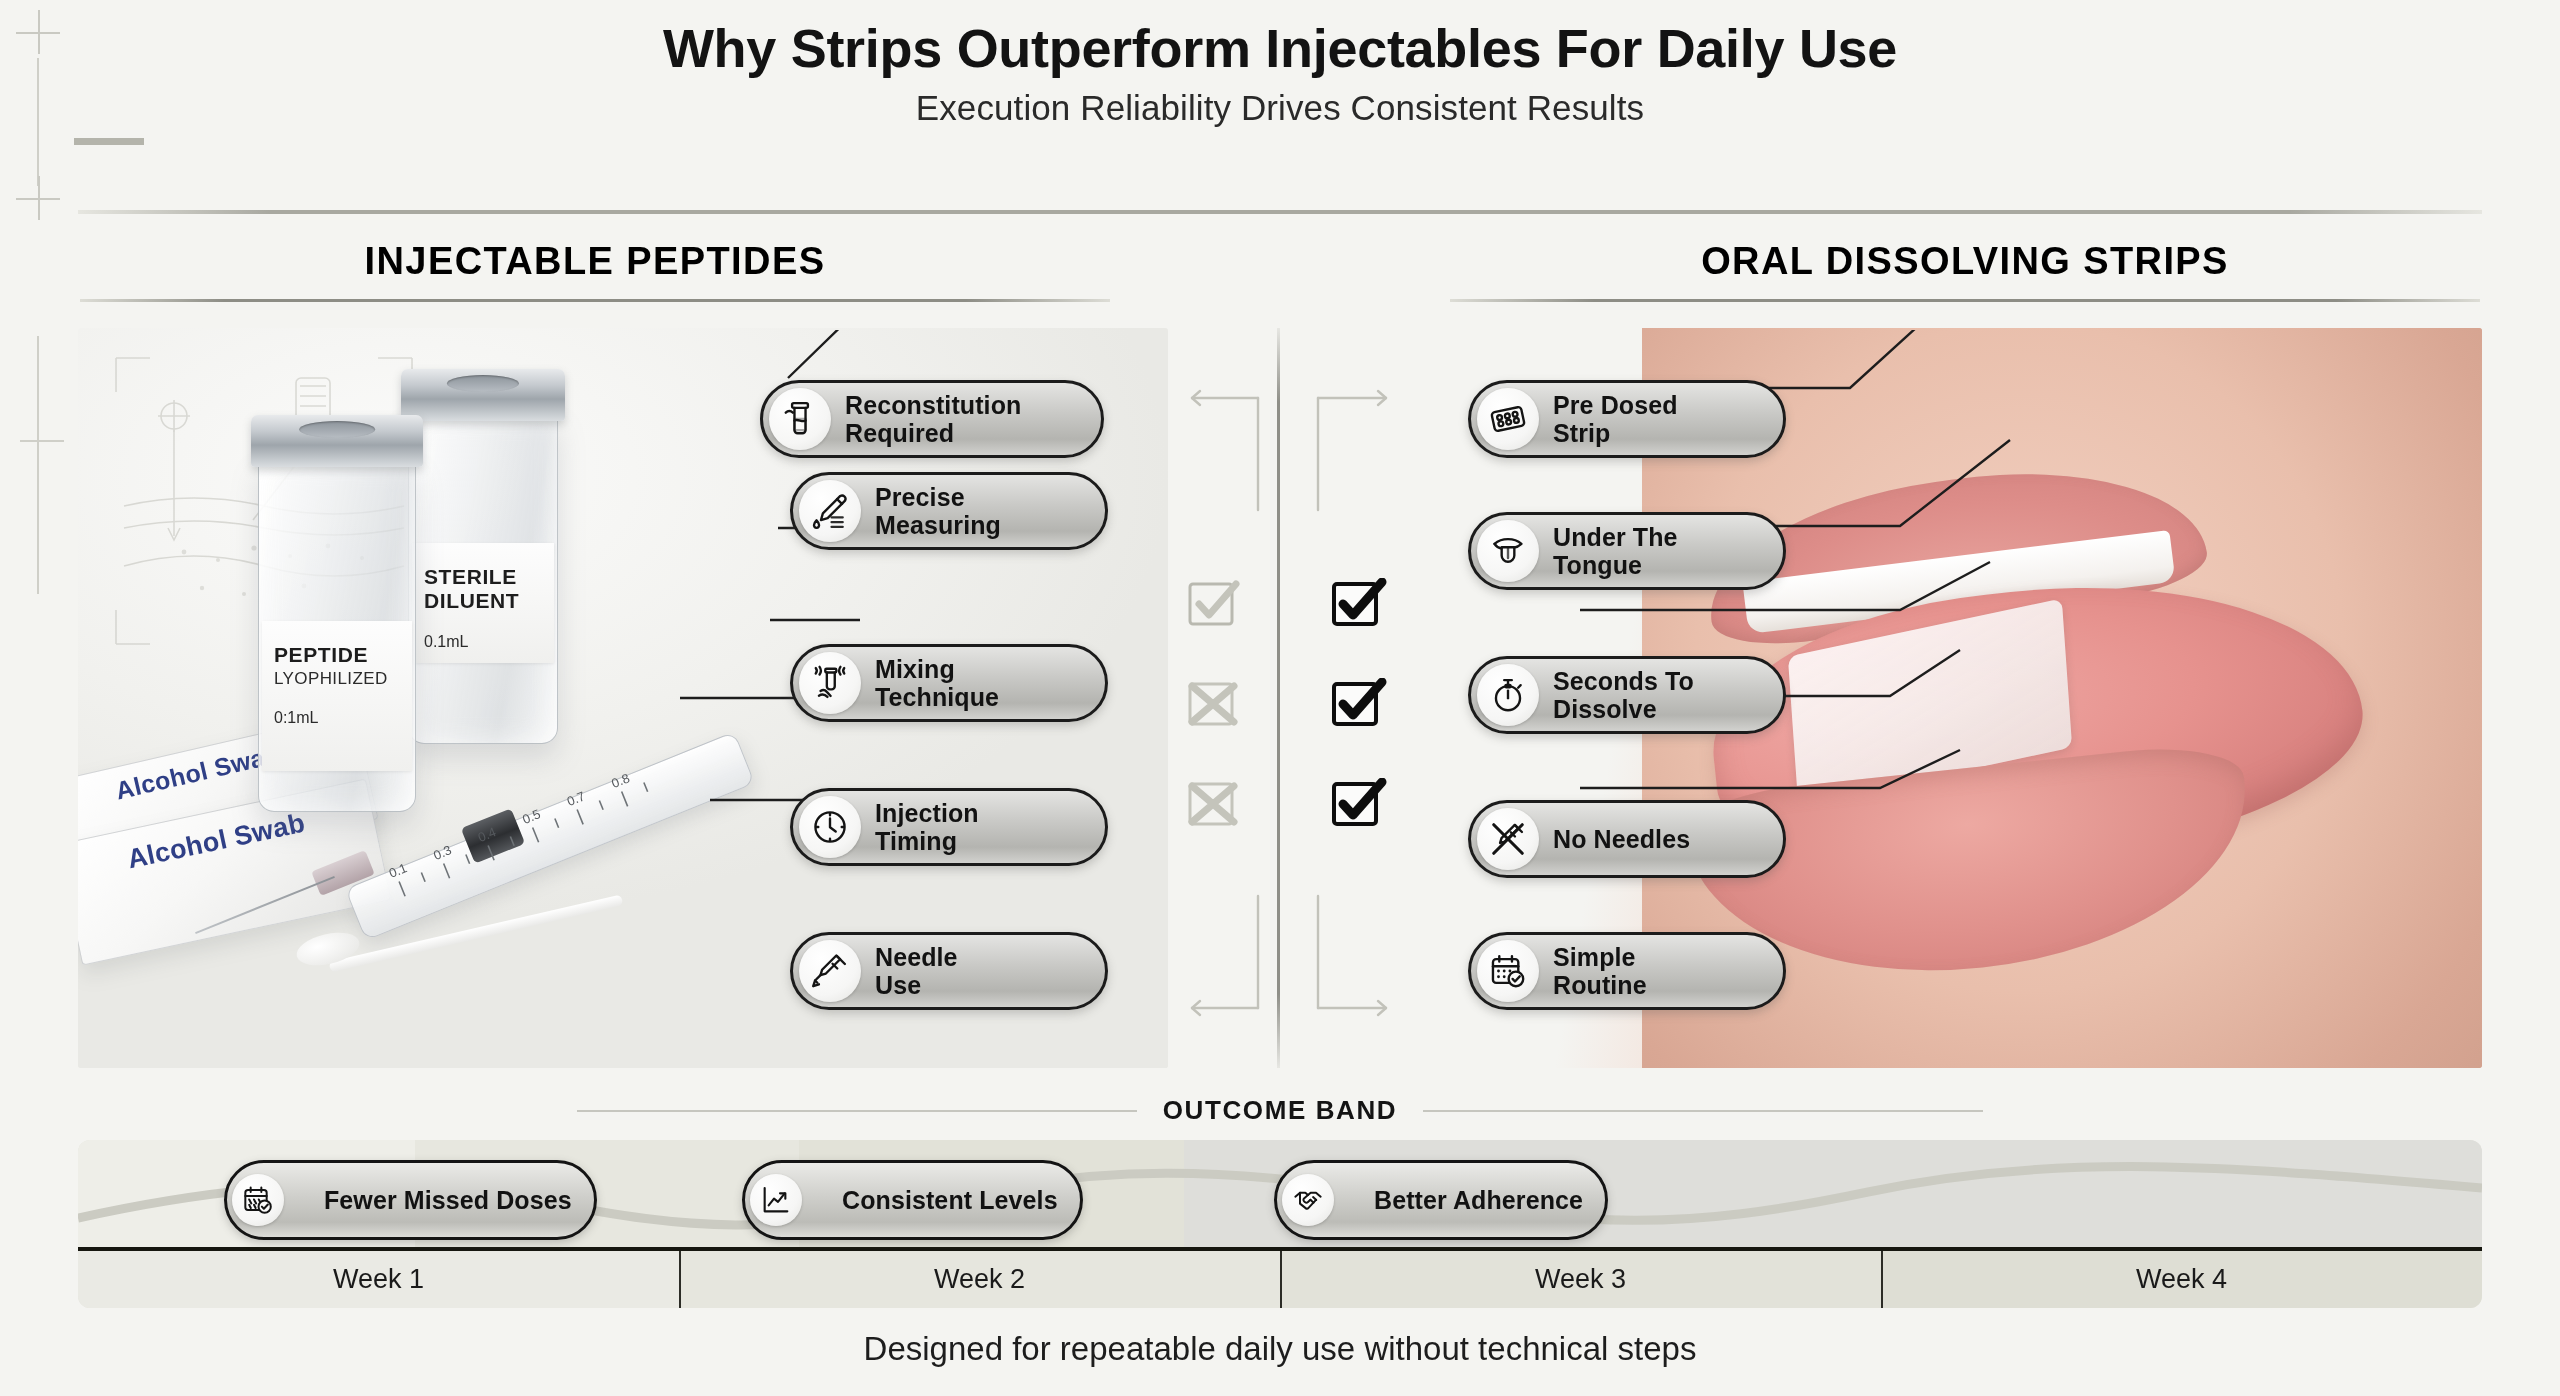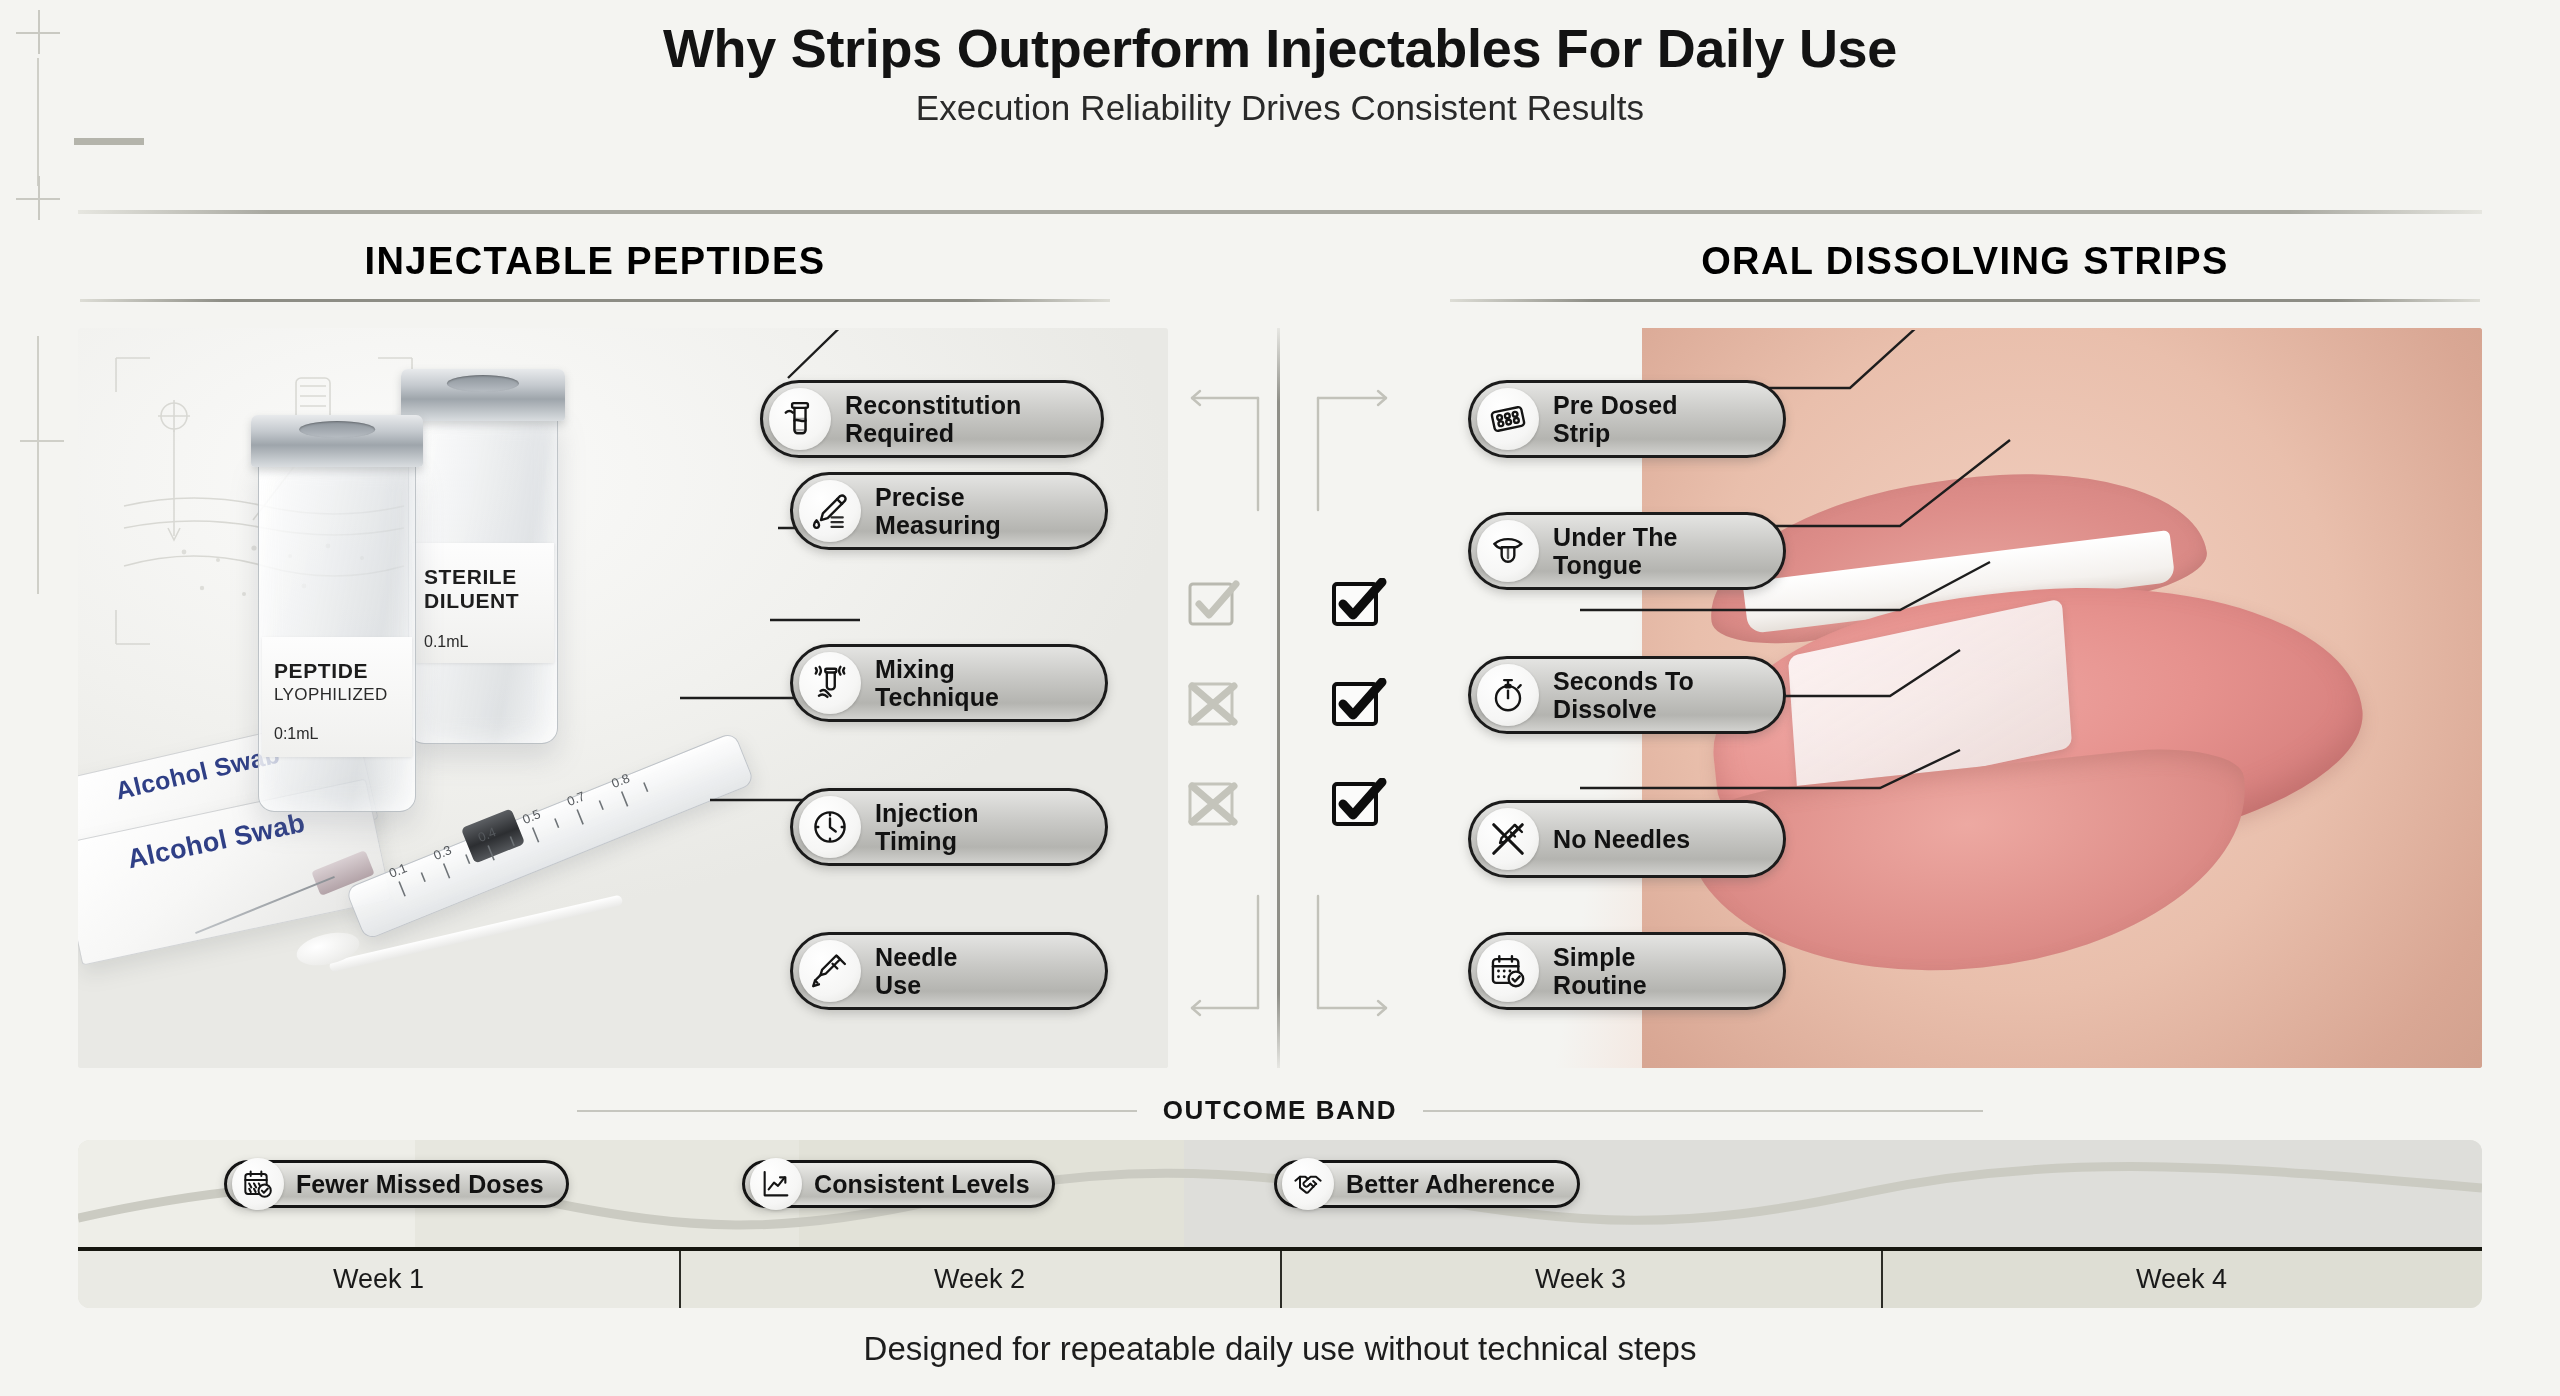--- a/index.html
+++ b/index.html
@@ -254,24 +254,25 @@
   .week-cell {
     position: absolute; top: 0; bottom: 0;
     display: flex; align-items: center; justify-content: center;
     font-size: 27px; color: #1a1a1a; font-weight: 400;
   }
   .week-div { position: absolute; top: 0; bottom: 0; width: 2px; background: #2c2c26; }
   .wave { position: absolute; left: 0; top: 0; width: 100%; height: 107px; }
 
   .outcome-pill {
     position: absolute; top: 20px; display: flex; align-items: center;
-    height: 48px; padding: 0 22px 0 5px;
+    height: 80px; padding: 0 22px 0 5px;
     background: linear-gradient(180deg, #eaeae7 0%, #cfcfcb 45%, #bcbcb7 80%, #dcdcd8 100%);
     border: 3px solid #141414; border-radius: 999px;
     box-shadow: 0 3px 8px rgba(90,90,86,.3);
+    gap: 28px;
   }
   .outcome-pill .pill-icon { width: 52px; height: 52px; }
   .outcome-pill .pill-icon svg { width: 32px; height: 32px; }
   .outcome-pill .pill-label { font-size: 25px; margin-left: 12px; white-space: nowrap; }
 
   .footer-note {
     position: absolute; left: 0; right: 0; top: 1330px; text-align: center;
     font-size: 33px; color: #1d1d1d;
   }
 </style>
@@ -350,21 +351,21 @@
       <div class="vial-label" style="top:128px; height:120px;">
         <div class="vl-main">STERILE</div>
         <div class="vl-main">DILUENT</div>
         <div class="vl-vol">0.1mL</div>
       </div>
     </div>
 
     <div class="vial" style="left:180px; top:132px; width:158px; height:352px;">
       <div class="vial-cap"></div>
       <div class="powder"></div>
-      <div class="vial-label" style="top:176px; height:120px;">
+      <div class="vial-label" style="top:160px; height:150px;">
         <div class="vl-main">PEPTIDE</div>
         <div class="vl-sub">LYOPHILIZED</div>
         <div class="vl-vol">0:1mL</div>
       </div>
     </div>
 
     <div class="syringe-body" style="left:262px; top:480px; width:420px; height:56px; transform:rotate(-22deg);"></div>
     <div class="syringe-plunger" style="left:388px; top:489px; width:54px; height:38px; transform:rotate(-22deg);"></div>
     <div class="syringe-hub" style="left:236px; top:532px; width:58px; height:26px; transform:rotate(-22deg);"></div>
     <div class="syringe-needle" style="left:112px; top:576px; width:150px; transform:rotate(-22deg);"></div>

